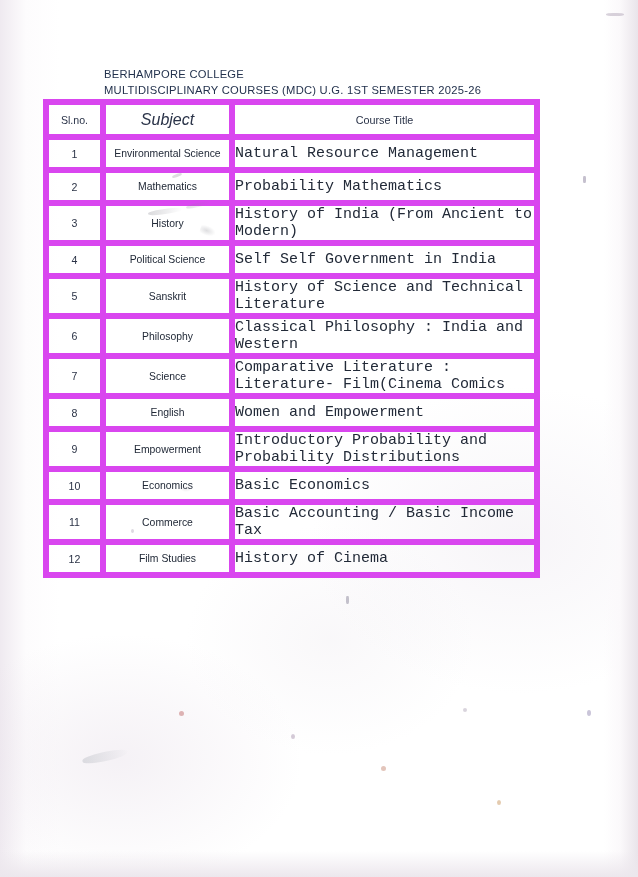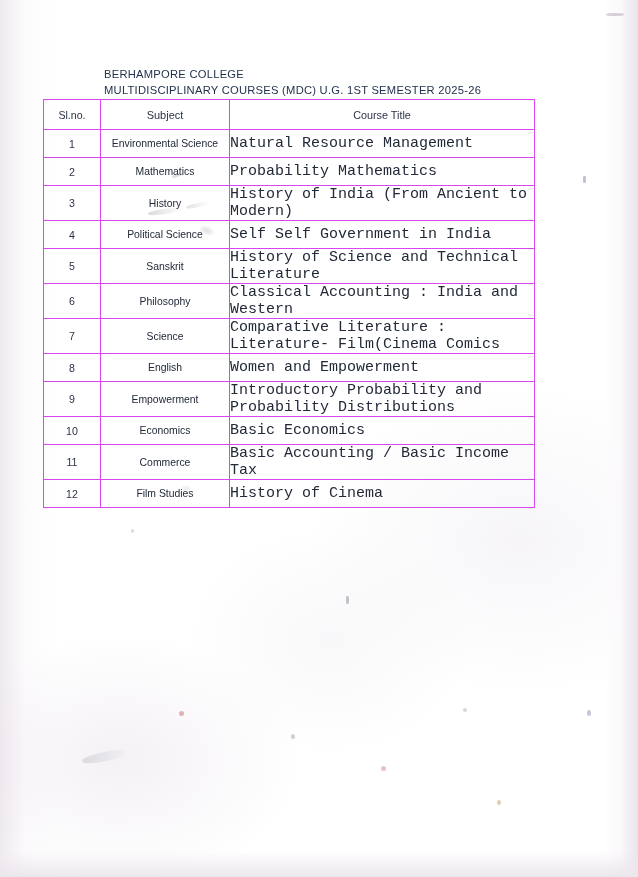--- a/index.html
+++ b/index.html
@@ -74,33 +74,33 @@
     border-collapse: collapse;
     table-layout: fixed;
     color: #222a38;
     font-size: 10.3px;
   }
   table.mdc col.c1 { width: 57px; }
   table.mdc col.c2 { width: 129px; }
   table.mdc col.c3 { width: 305px; }
 
   table.mdc th, table.mdc td {
-    border: 1px solid #d946ef;
+    border: 6px solid #d946ef;
     padding: 0;
     vertical-align: middle;
   }
 
   table.mdc thead th {
     height: 29px;
     font-weight: normal;
     font-size: 10.6px;
     text-align: center;
     color: #2a3348;
   }
-  table.mdc thead th.subject-h { font-size: 11px; }
+  table.mdc thead th.subject-h { font-size: 16px; font-style: italic; }
   table.mdc thead th.title-h { font-size: 10.8px; }
 
   table.mdc tbody td {
     height: 27px;
   }
   td.sl {
     text-align: center;
     font-size: 10.6px;
     color: #2b3346;
   }
@@ -204,21 +204,21 @@
         <td class="title">Self Self Government in India</td>
       </tr>
       <tr>
         <td class="sl">5</td>
         <td class="subject">Sanskrit</td>
         <td class="title">History of Science and Technical Literature</td>
       </tr>
       <tr>
         <td class="sl">6</td>
         <td class="subject">Philosophy</td>
-        <td class="title">Classical Accounting : India and Western</td>
+        <td class="title">Classical Philosophy : India and Western</td>
       </tr>
       <tr>
         <td class="sl">7</td>
         <td class="subject">Science</td>
         <td class="title">Comparative Literature : Literature- Film(Cinema Comics</td>
       </tr>
       <tr>
         <td class="sl">8</td>
         <td class="subject">English</td>
         <td class="title">Women and Empowerment</td>

